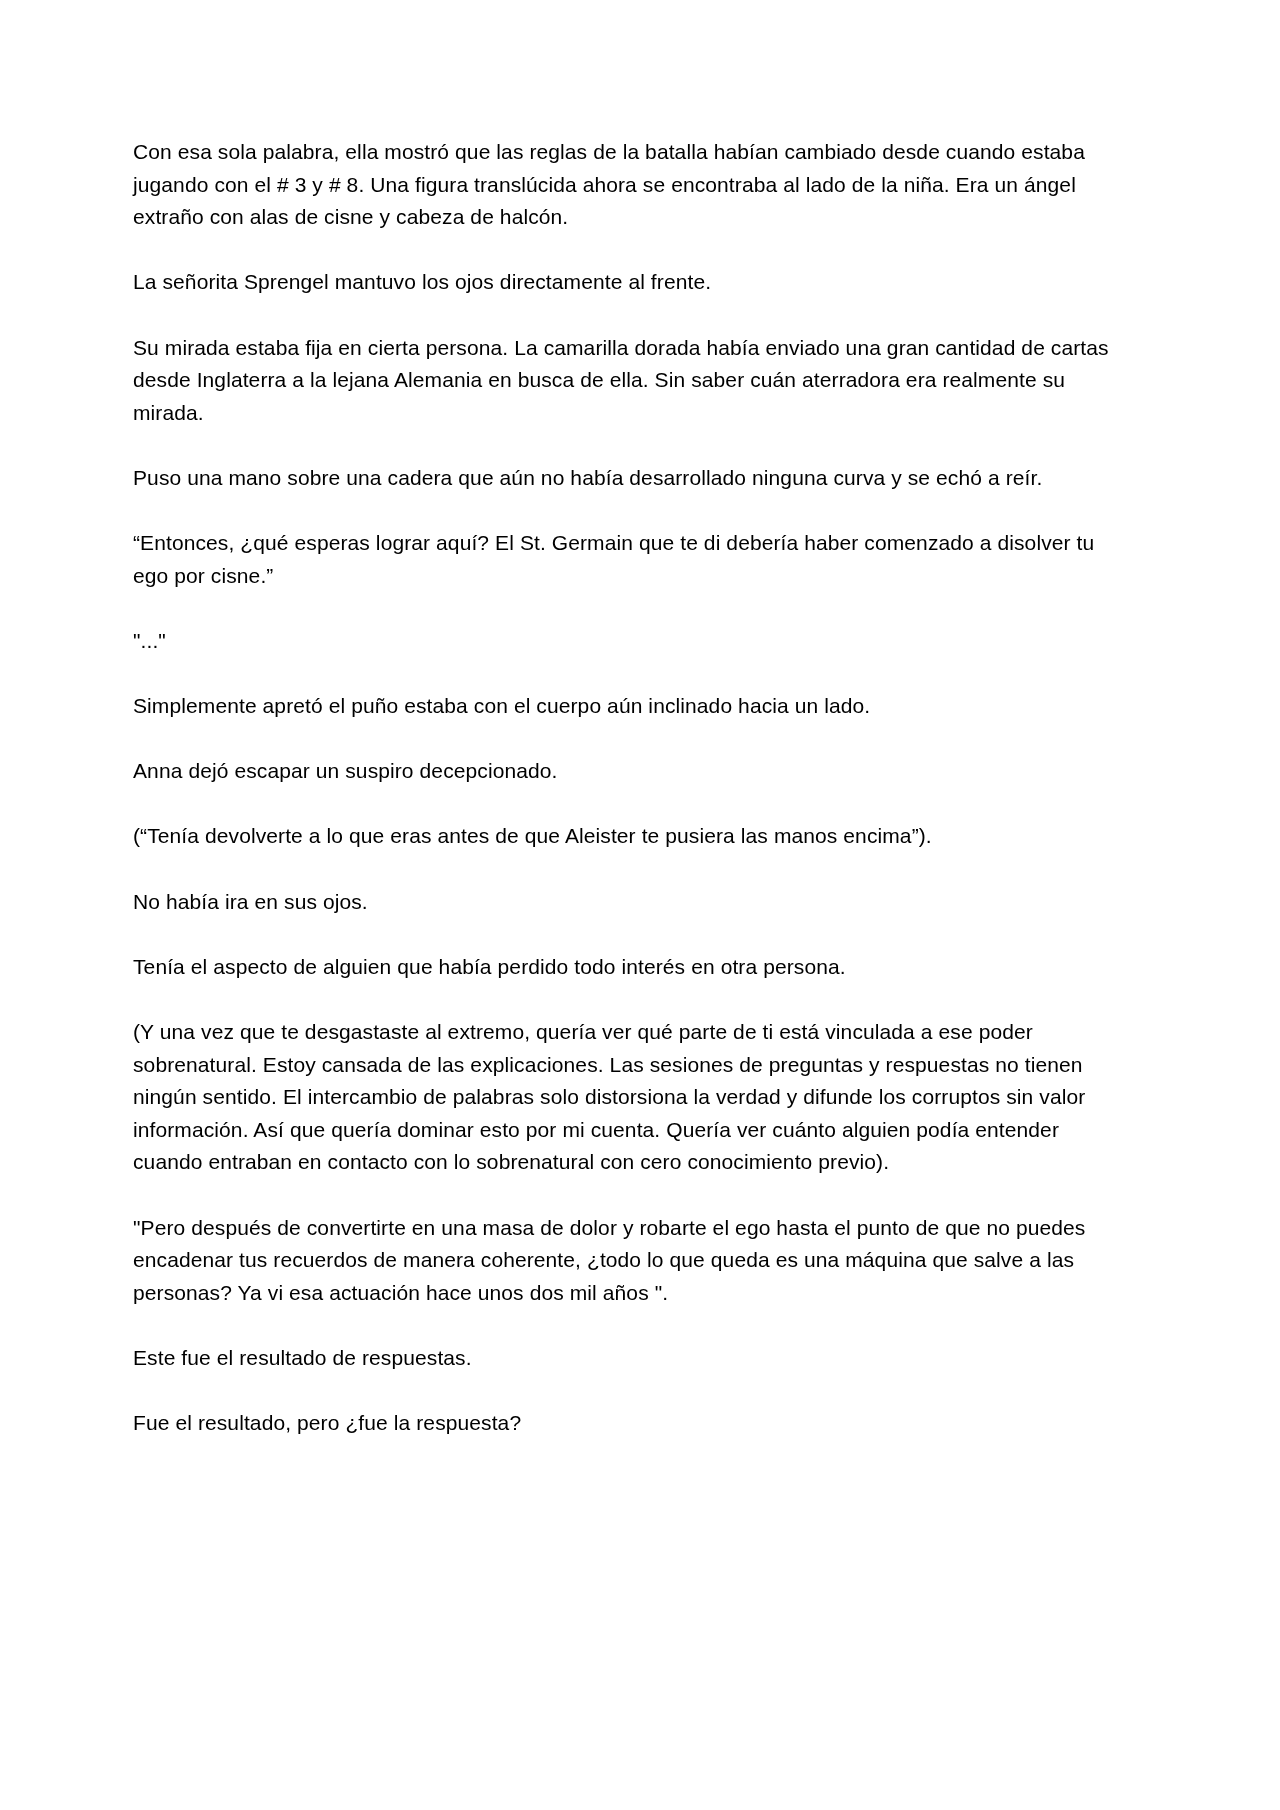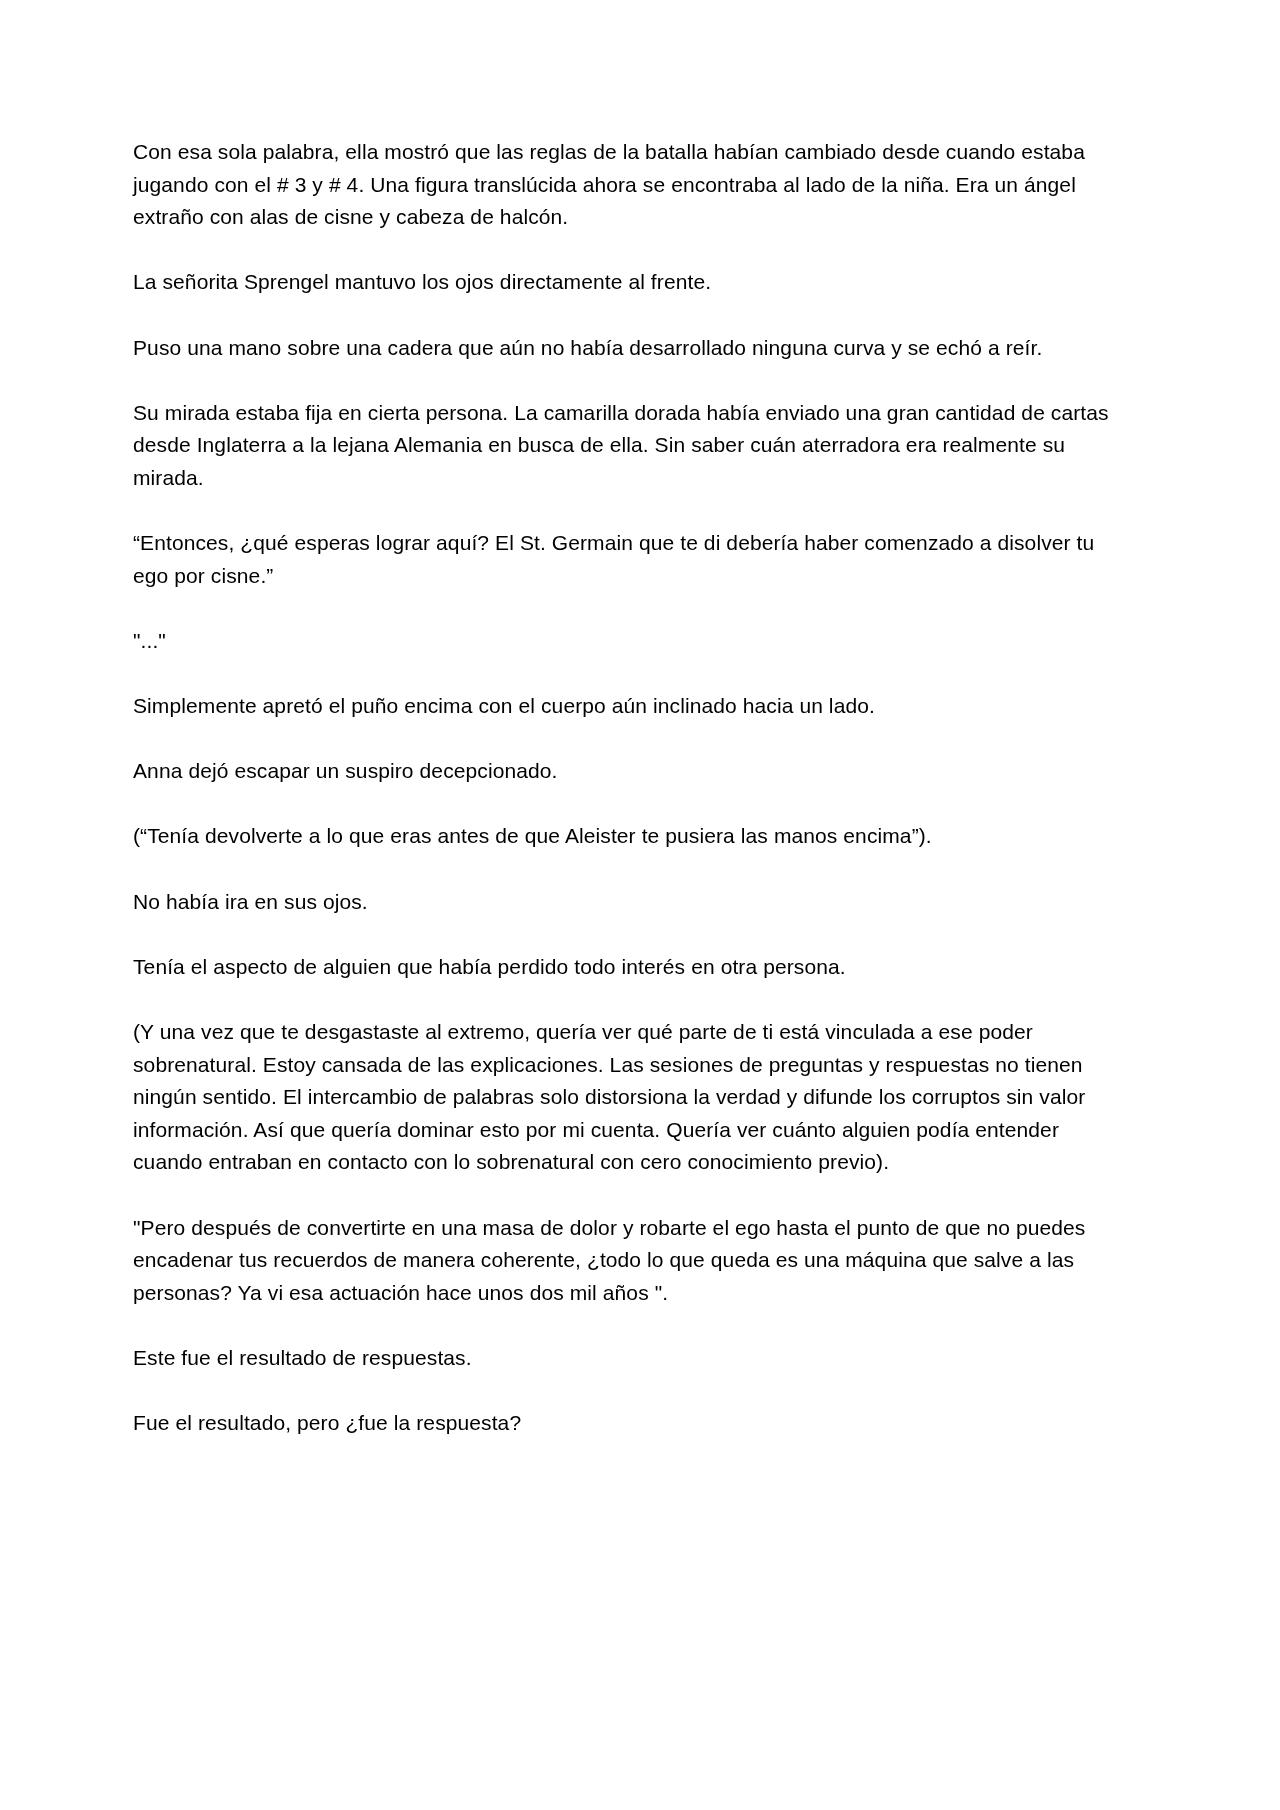--- a/index.html
+++ b/index.html
@@ -24,27 +24,27 @@
     margin: 0 0 32.6px 0;
     max-width: 978px;
     letter-spacing: 0.1px;
   }
 </style>
 </head>
 <body>
 
 <div class="page">
   <div class="doc-text">
-    <p>Con esa sola palabra, ella mostró que las reglas de la batalla habían cambiado desde cuando estaba jugando con el # 3 y # 4. Una figura translúcida ahora se encontraba al lado de la niña. Era un ángel extraño con alas de cisne y cabeza de halcón.</p>
+    <p>Con esa sola palabra, ella mostró que las reglas de la batalla habían cambiado desde cuando estaba jugando con el # 3 y # 8. Una figura translúcida ahora se encontraba al lado de la niña. Era un ángel extraño con alas de cisne y cabeza de halcón.</p>
     <p>La señorita Sprengel mantuvo los ojos directamente al frente.</p>
+    <p>Su mirada estaba fija en cierta persona. La camarilla dorada había enviado una gran cantidad de cartas desde Inglaterra a la lejana Alemania en busca de ella. Sin saber cuán aterradora era realmente su mirada.</p>
     <p>Puso una mano sobre una cadera que aún no había desarrollado ninguna curva y se echó a reír.</p>
-    <p>Su mirada estaba fija en cierta persona. La camarilla dorada había enviado una gran cantidad de cartas desde Inglaterra a la lejana Alemania en busca de ella. Sin saber cuán aterradora era realmente su mirada.</p>
     <p>“Entonces, ¿qué esperas lograr aquí? El St. Germain que te di debería haber comenzado a disolver tu ego por cisne.”</p>
     <p>"..."</p>
-    <p>Simplemente apretó el puño encima con el cuerpo aún inclinado hacia un lado.</p>
+    <p>Simplemente apretó el puño estaba con el cuerpo aún inclinado hacia un lado.</p>
     <p>Anna dejó escapar un suspiro decepcionado.</p>
     <p>(“Tenía devolverte a lo que eras antes de que Aleister te pusiera las manos encima”).</p>
     <p>No había ira en sus ojos.</p>
     <p>Tenía el aspecto de alguien que había perdido todo interés en otra persona.</p>
     <p>(Y una vez que te desgastaste al extremo, quería ver qué parte de ti está vinculada a ese poder sobrenatural. Estoy cansada de las explicaciones. Las sesiones de preguntas y respuestas no tienen ningún sentido. El intercambio de palabras solo distorsiona la verdad y difunde los corruptos sin valor información. Así que quería dominar esto por mi cuenta. Quería ver cuánto alguien podía entender cuando entraban en contacto con lo sobrenatural con cero conocimiento previo).</p>
     <p>"Pero después de convertirte en una masa de dolor y robarte el ego hasta el punto de que no puedes encadenar tus recuerdos de manera coherente, ¿todo lo que queda es una máquina que salve a las personas? Ya vi esa actuación hace unos dos mil años ".</p>
     <p>Este fue el resultado de respuestas.</p>
     <p>Fue el resultado, pero ¿fue la respuesta?</p>
   </div>
 </div>

